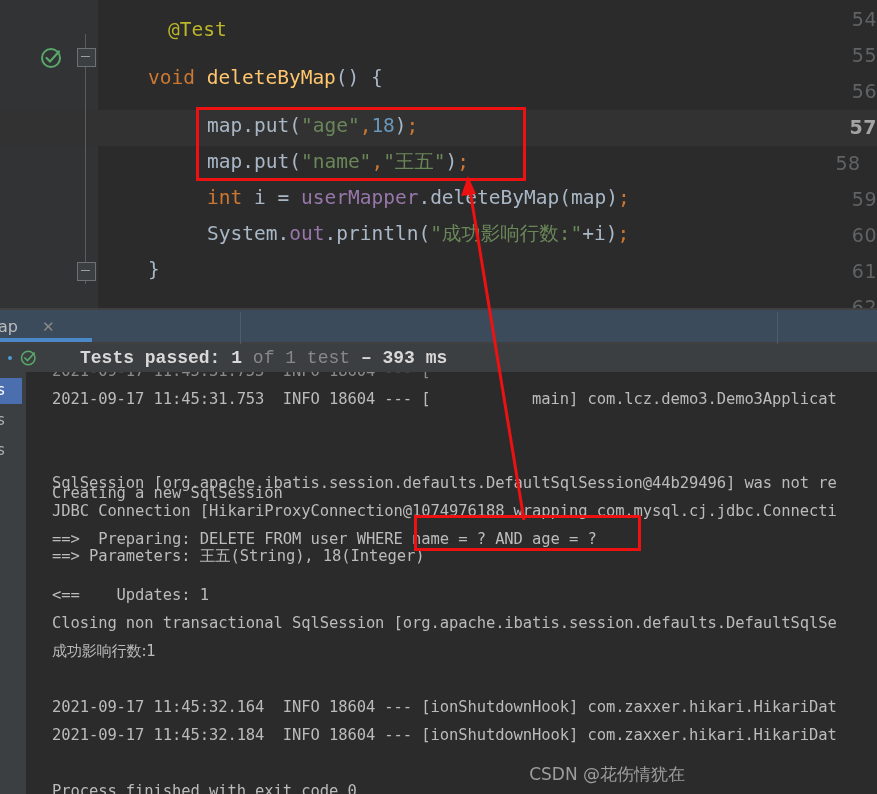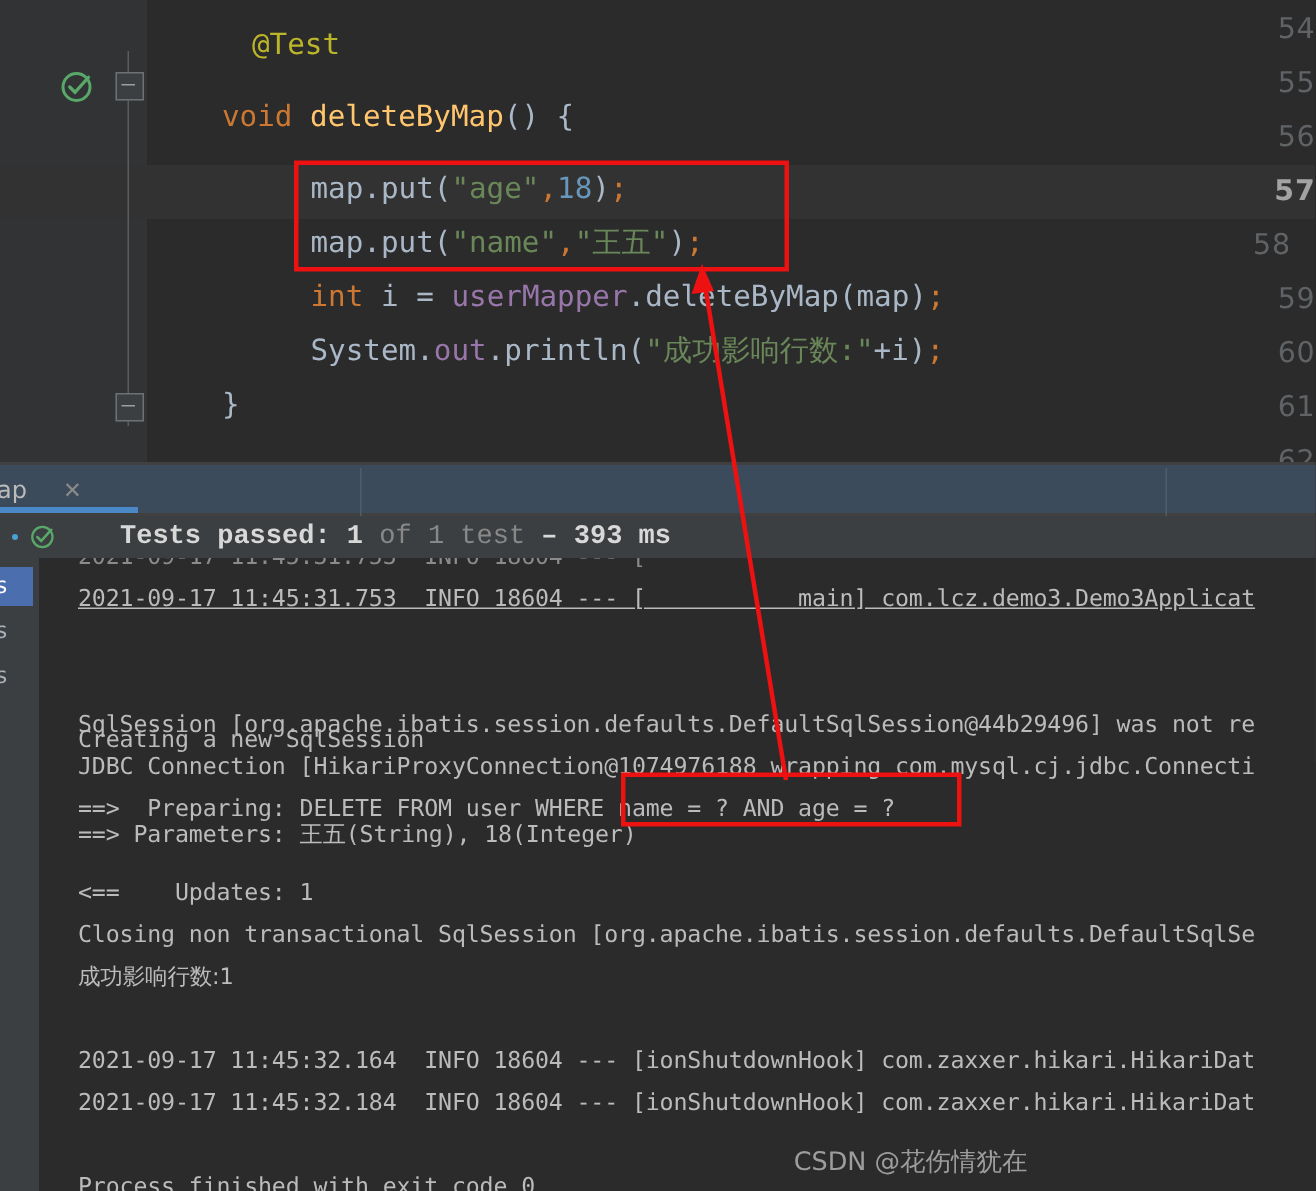--- a/index.html
+++ b/index.html
@@ -156,21 +156,21 @@
     <div class="treepane">
       <div class="tree-sel"></div>
       <div class="tree-lbl sel" style="top:9px;">s</div>
       <div class="tree-lbl" style="top:39px;">s</div>
       <div class="tree-lbl" style="top:69px;">s</div>
     </div>
     <div class="tree-split"></div>
 
     <div class="console">
       <div class="cline" style="top:-10px;color:#8b8b8b;">2021-09-17 11:45:31.753  INFO 18604 --- [</div>
-      <div class="cline" style="top:18px;text-decoration:underline;">2021-09-17 11:45:31.753  INFO 18604 --- [           main] com.lcz.demo3.Demo3Applicat</div>
+      <div class="cline" style="top:18px;">2021-09-17 11:45:31.753  INFO 18604 --- [           main] com.lcz.demo3.Demo3Applicat</div>
       <div class="cline" style="top:46px;"></div>
       <div class="cline" style="top:74px;margin-top:38px;">Creating a new SqlSession</div>
       <div class="cline" style="top:102px;">SqlSession [org.apache.ibatis.session.defaults.DefaultSqlSession@44b29496] was not re</div>
       <div class="cline" style="top:130px;">JDBC Connection [HikariProxyConnection@1074976188 wrapping com.mysql.cj.jdbc.Connecti</div>
       <div class="cline" style="top:158px;">==&gt;  Preparing: DELETE FROM user WHERE name = ? AND age = ?</div>
       <div class="cline" style="top:174px;">==&gt; Parameters: 王五(String), 18(Integer)</div>
       <div class="cline" style="top:214px;">&lt;==    Updates: 1</div>
       <div class="cline" style="top:242px;">Closing non transactional SqlSession [org.apache.ibatis.session.defaults.DefaultSqlSe</div>
       <div class="cline cn" style="top:270px;">成功影响行数:1</div>
       <div class="cline" style="top:298px;"></div>

